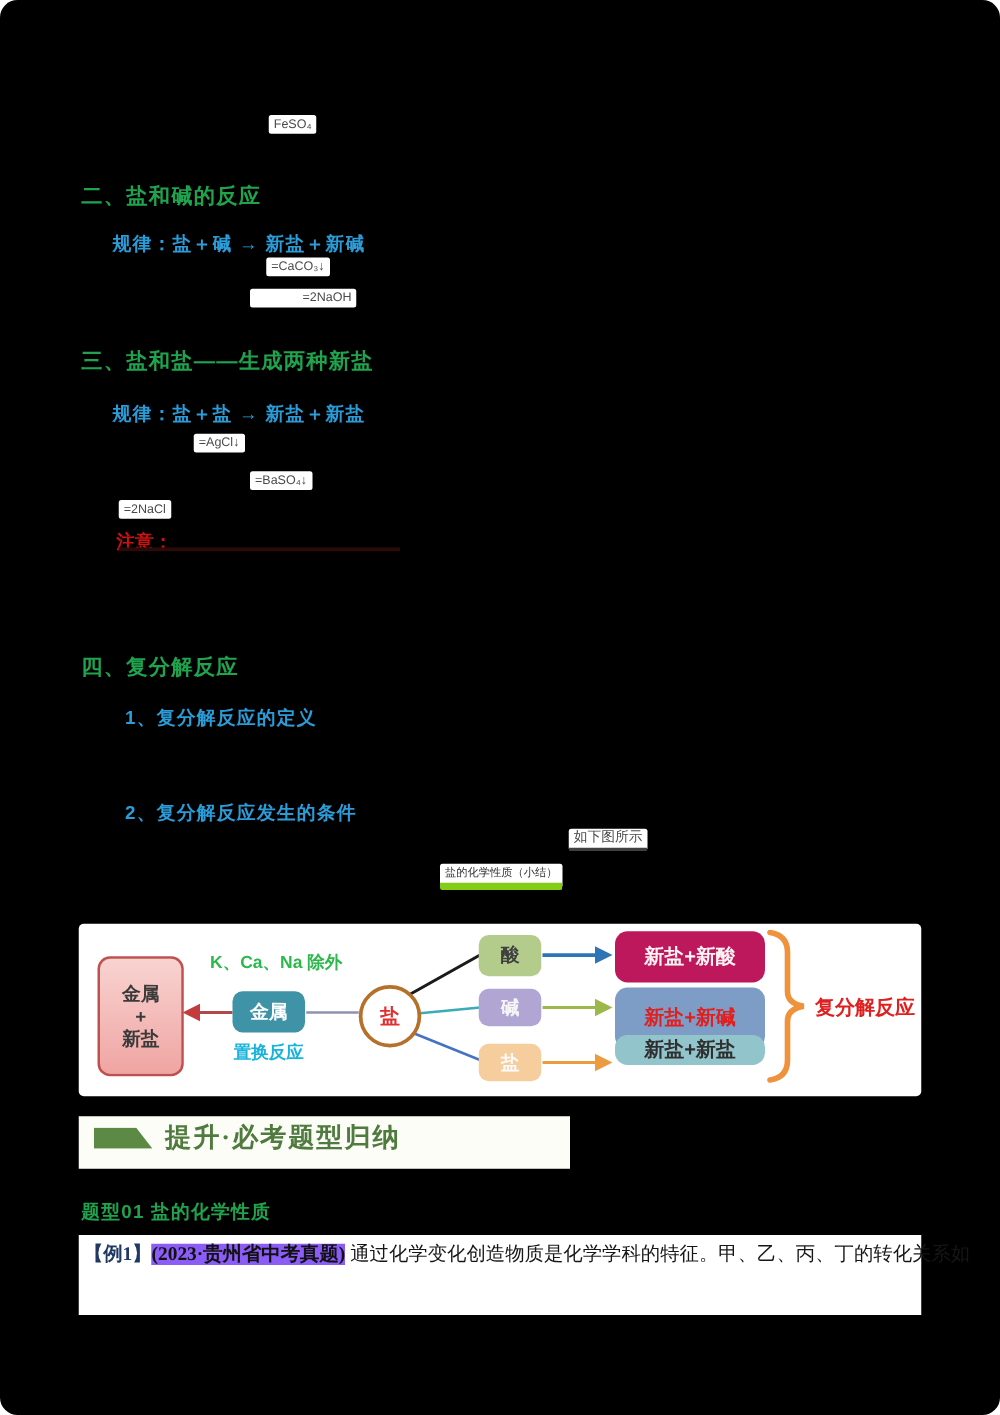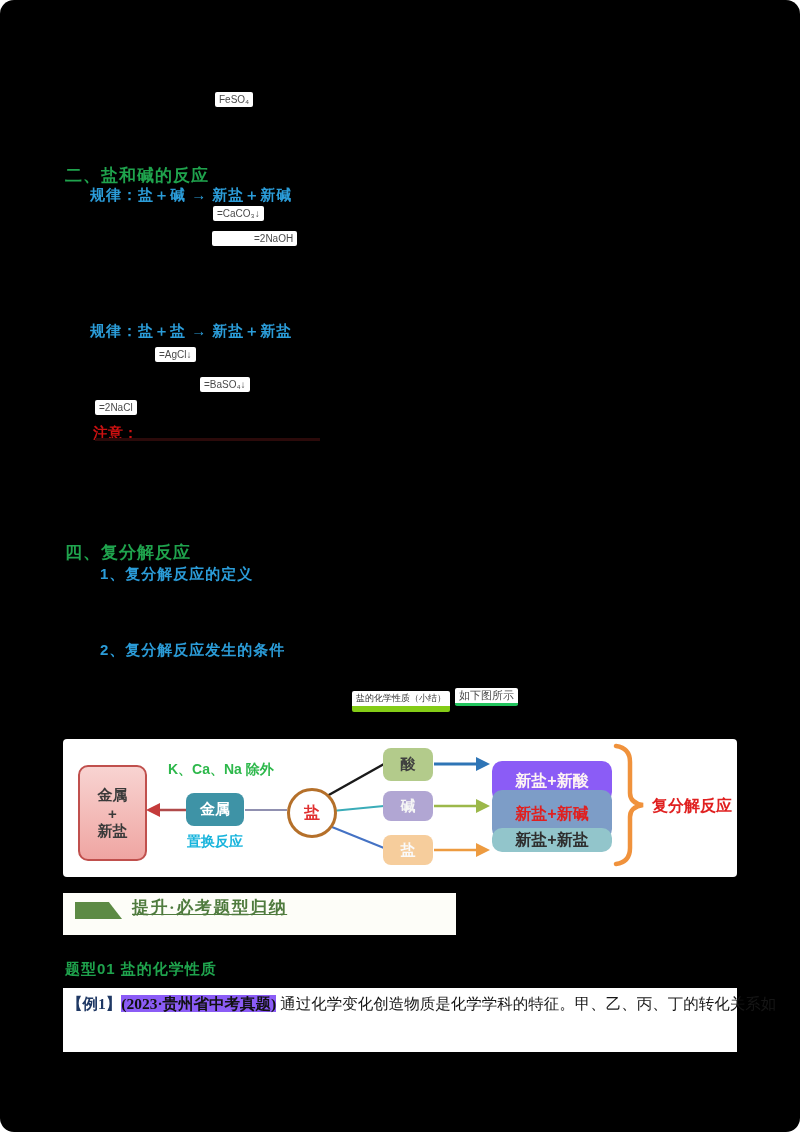--- a/index.html
+++ b/index.html
@@ -3,21 +3,21 @@
 <meta charset="utf-8">
 <style>
   html,body{margin:0;padding:0;background:#ffffff;}
   #stage{position:relative;width:800px;height:1132px;background:#ffffff;overflow:hidden;
          font-family:"Liberation Sans", sans-serif;}
   #sheet{position:absolute;inset:0;background:#000000;border-radius:14px;}
   .abs{position:absolute;}
   .nw{white-space:nowrap;}
   .blob{background:#ffffff;color:#4a4a4a;font-size:10px;line-height:13px;
         padding:1px 4px;border-radius:2px;white-space:nowrap;}
-  .h-green{color:#1fa34d;font-weight:bold;font-size:17px;letter-spacing:1px;margin-top:19px;}
+  .h-green{color:#1fa34d;font-weight:bold;font-size:17px;letter-spacing:1px;}
   .rule-blue{color:#2b9cd8;font-weight:bold;font-size:15px;letter-spacing:1px;}
   .note-red{color:#cc1111;font-weight:bold;font-size:15px;text-align:center;}
   .topic-green{color:#1fa34d;font-weight:bold;font-size:15px;letter-spacing:1px;}
   .dbox{display:flex;align-items:center;justify-content:center;text-align:center;
         font-weight:bold;}
   .svg-overlay{position:absolute;left:0;top:0;pointer-events:none;}
   .serif{font-family:"Liberation Serif", serif;}
   .ex-line{font-size:15.5px;color:#161616;line-height:22px;}
   .ex-tag{color:#1f3864;font-weight:bold;}
   .ex-src{font-weight:bold;background:#8b5cf6;color:#111111;}
@@ -26,33 +26,34 @@
 <body>
 
 <div id="stage">
   <div id="sheet"></div>
 
   <div class="abs blob" style="left:215px;top:92px;">FeSO₄</div>
 
   <div class="abs h-green nw" style="left:65px;top:145px;">二、盐和碱的反应</div>
   <div class="abs rule-blue nw" style="left:90px;top:186px;">规律：盐＋碱 → 新盐＋新碱</div>
   <div class="abs blob" style="left:213px;top:206px;">=CaCO₃↓</div>
-  <div class="abs blob" style="left:212px;top:231px;padding-left:42px;">=2NaOH</div>
+  <div class="abs blob" style="left:200px;top:231px;padding-left:42px;">=2NaOH</div>
 
+  <div class="abs h-green nw" style="left:65px;top:277px;">三、盐和盐——生成两种新盐</div>
   <div class="abs rule-blue nw" style="left:90px;top:322px;">规律：盐＋盐 → 新盐＋新盐</div>
   <div class="abs blob" style="left:155px;top:347px;">=AgCl↓</div>
   <div class="abs blob" style="left:200px;top:377px;">=BaSO₄↓</div>
   <div class="abs blob" style="left:95px;top:400px;">=2NaCl</div>
   <div class="abs note-red nw" style="left:93px;top:424px;">注意：</div>
   <div class="abs" style="left:95px;top:438px;width:225px;height:3px;background:#2b0a0a;"></div>
 
   <div class="abs h-green nw" style="left:65px;top:522px;">四、复分解反应</div>
   <div class="abs rule-blue nw" style="left:100px;top:565px;">1、复分解反应的定义</div>
   <div class="abs rule-blue nw" style="left:100px;top:641px;">2、复分解反应发生的条件</div>
-  <div class="abs blob" style="left:455px;top:688px;border-bottom:3px solid #22c55e;font-size:11px;">如下图所示</div>
+  <div class="abs blob" style="left:455px;top:663px;border-bottom:3px solid #404040;font-size:11px;">如下图所示</div>
   <div class="abs blob" style="left:352px;top:691px;border-bottom:6px solid #84cc16;font-size:9px;color:#333;">盐的化学性质（小结）</div>
 
   <div class="abs" style="left:63px;top:739px;width:674px;height:138px;background:#ffffff;border-radius:4px;"></div>
 
   <svg class="svg-overlay" width="800" height="1132">
 
     <line x1="186" y1="810" x2="158" y2="810" stroke="#b04a4a" stroke-width="2.5"></line>
     <polygon points="146,810 160,803 160,817" fill="#c43b3b"></polygon>
 
     <line x1="245" y1="810" x2="287" y2="810" stroke="#9090b0" stroke-width="2"></line>
@@ -87,28 +88,28 @@
   </div>
   <div class="abs nw" style="left:168px;top:761px;color:#2db84b;font-weight:bold;font-size:14px;">K、Ca、Na 除外</div>
   <div class="abs dbox" style="left:186px;top:793px;width:58px;height:33px;background:#3e93a6;border-radius:8px;color:#ffffff;font-size:15px;">金属</div>
   <div class="abs nw" style="left:187px;top:833px;color:#18b4dc;font-weight:bold;font-size:14px;">置换反应</div>
   <div class="abs dbox" style="left:287px;top:788px;width:44px;height:44px;background:#ffffff;border:3px solid #b5702a;border-radius:50%;color:#e03030;font-size:16px;">盐</div>
 
   <div class="abs dbox" style="left:383px;top:748px;width:50px;height:33px;background:#b3cb8b;border-radius:8px;color:#3f3f3f;font-size:15px;">酸</div>
   <div class="abs dbox" style="left:383px;top:791px;width:50px;height:30px;background:#b1a6d3;border-radius:8px;color:#f5f5f5;font-size:15px;">碱</div>
   <div class="abs dbox" style="left:383px;top:835px;width:50px;height:30px;background:#f6cd9c;border-radius:8px;color:#fafafa;font-size:15px;">盐</div>
 
-  <div class="abs dbox" style="left:492px;top:745px;width:120px;height:41px;background:#8b5cf6;border-radius:10px;color:#fdf3f3;font-size:16px;margin-top:16px;">新盐+新酸</div>
+  <div class="abs dbox" style="left:492px;top:745px;width:120px;height:41px;background:#be185d;border-radius:10px;color:#fdf3f3;font-size:16px;">新盐+新酸</div>
   <div class="abs dbox" style="left:492px;top:790px;width:120px;height:49px;background:#7d9dc7;border-radius:10px;color:#e02020;font-size:16px;">新盐+新碱</div>
   <div class="abs dbox" style="left:492px;top:828px;width:120px;height:24px;background:#92c5cb;border-radius:10px;color:#2f2f2f;font-size:16px;">新盐+新盐</div>
   <div class="abs nw" style="left:652px;top:796px;color:#e02020;font-weight:bold;font-size:16px;">复分解反应</div>
 
   <div class="abs" style="left:63px;top:893px;width:393px;height:42px;background:#fdfdf8;"></div>
   <div class="abs" style="left:75px;top:902px;width:47px;height:17px;background:#5c8a44;clip-path:polygon(0 0,72% 0,100% 100%,0 100%);"></div>
-  <div class="abs nw serif" style="left:132px;top:896px;color:#4f7b3e;font-weight:bold;font-size:17px;letter-spacing:1.5px;text-decoration:underline;">提升·必考题型归纳</div>
+  <div class="abs nw serif" style="left:132px;top:896px;color:#4f7b3e;font-weight:bold;font-size:21px;letter-spacing:1.5px;">提升·必考题型归纳</div>
 
   <div class="abs topic-green nw" style="left:65px;top:960px;">题型01  盐的化学性质</div>
 
   <div class="abs" style="left:63px;top:988px;width:674px;height:64px;background:#ffffff;"></div>
   <div class="abs ex-line serif nw" style="left:67px;top:993px;">
     <span class="ex-tag">【例1】</span><span class="ex-src">(2023·贵州省中考真题)</span>
     <span>通过化学变化创造物质是化学学科的特征。甲、乙、丙、丁的转化关系如</span>
   </div>
 </div>
 

